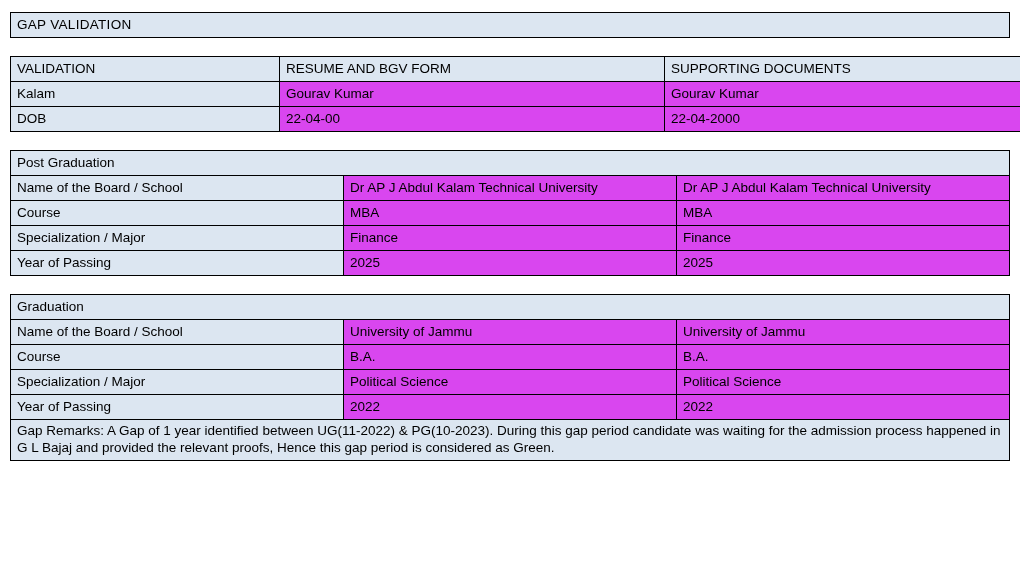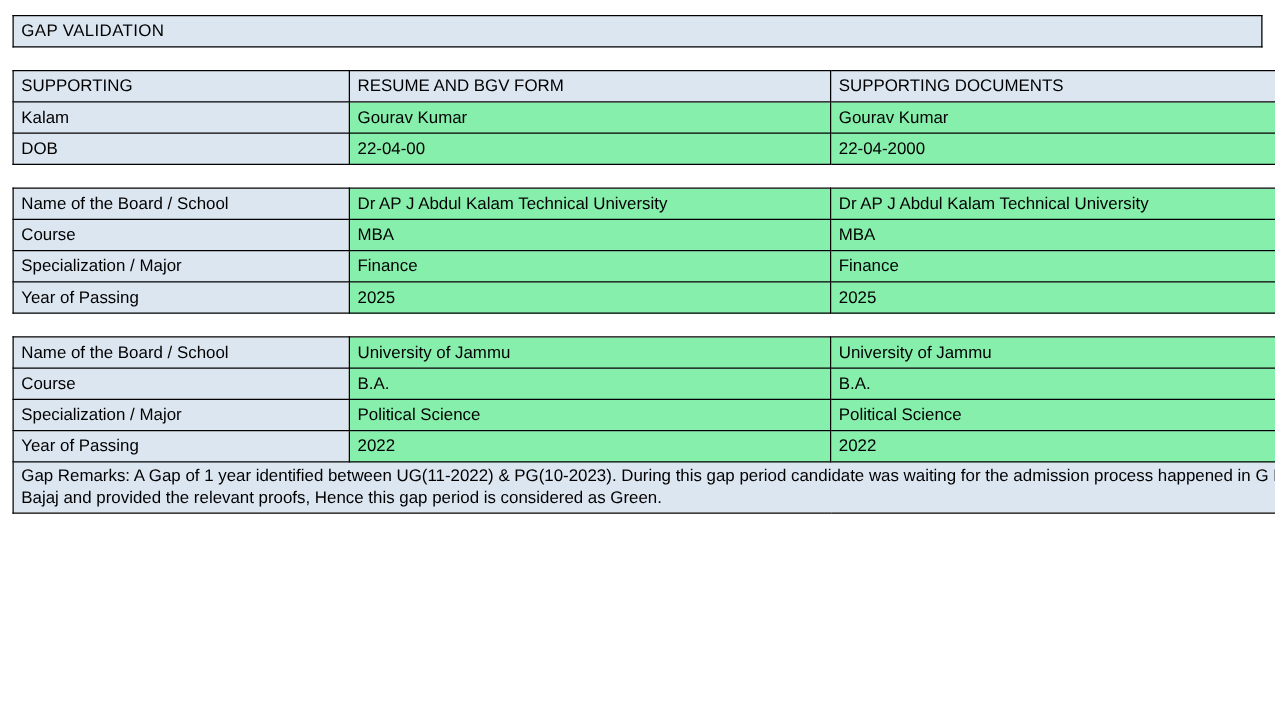--- a/index.html
+++ b/index.html
@@ -30,21 +30,21 @@
     border: 1px solid #000000;
     padding: 3px 6px;
     vertical-align: middle;
     text-align: left;
     font-weight: normal;
     font-size: 13.5px;
     line-height: 1.25;
     height: 18px;
   }
   .shade { background: #dce6f1; }
-  .white { background: #86efac; margin-left: 20px; }
+  .white { background: #d946ef; margin-left: 20px; }
   .bold { font-weight: bold; }
   .title-cell {
     text-align: center;
     font-weight: bold;
     font-size: 14px;
     letter-spacing: 0.3px;
     padding: 6px 4px;
   }
   .col1 { width: 256px; }
   .col2 { width: 372px; }
@@ -68,41 +68,44 @@
       <td class="shade title-cell">GAP VALIDATION</td>
     </tr>
   </tbody>
     </table>
 
   <div class="gap-lg"></div>
 
   <table class="block">
     <tbody>
         <tr class="header-row">
-      <td class="shade col1">SUPPORTING</td>
+      <td class="shade col1">VALIDATION</td>
       <td class="shade col2">RESUME AND BGV FORM</td>
       <td class="shade col3">SUPPORTING DOCUMENTS</td>
     </tr>
     <tr>
       <td class="shade col1">Kalam</td>
       <td class="white col2">Gourav Kumar</td>
       <td class="white col3">Gourav Kumar</td>
     </tr>
     <tr>
       <td class="shade col1">DOB</td>
       <td class="white col2">22-04-00</td>
       <td class="white col3">22-04-2000</td>
     </tr>
   </tbody>
     </table>
 
   <div class="gap-lg"></div>
 
   <table class="block">
     <tbody>
+        <tr>
+      <td class="shade bold" colspan="3">Post Graduation</td>
+    </tr>
     <tr>
       <td class="shade col1">Name of the Board / School</td>
       <td class="white col2">Dr AP J Abdul Kalam Technical University</td>
       <td class="white col3">Dr AP J Abdul Kalam Technical University</td>
     </tr>
     <tr>
       <td class="shade col1">Course</td>
       <td class="white col2">MBA</td>
       <td class="white col3">MBA</td>
     </tr>
@@ -116,20 +119,23 @@
       <td class="white col2">2025</td>
       <td class="white col3">2025</td>
     </tr>
   </tbody>
     </table>
 
   <div class="gap-lg"></div>
 
   <table class="block">
     <tbody>
+        <tr>
+      <td class="shade bold" colspan="3">Graduation</td>
+    </tr>
     <tr>
       <td class="shade col1">Name of the Board / School</td>
       <td class="white col2">University of Jammu</td>
       <td class="white col3">University of Jammu</td>
     </tr>
     <tr>
       <td class="shade col1">Course</td>
       <td class="white col2">B.A.</td>
       <td class="white col3">B.A.</td>
     </tr>

